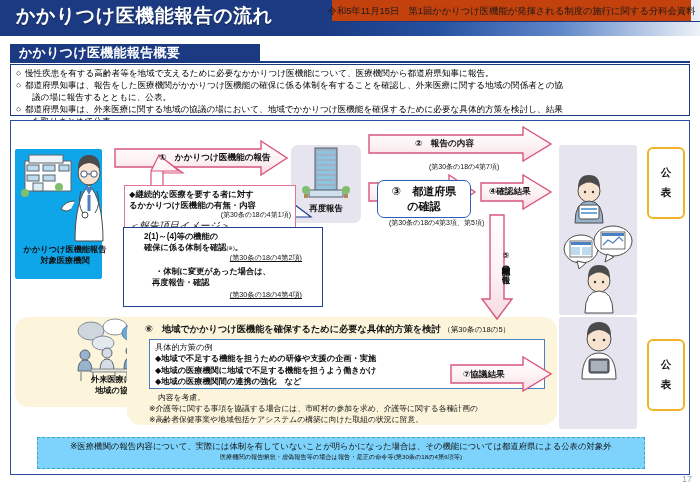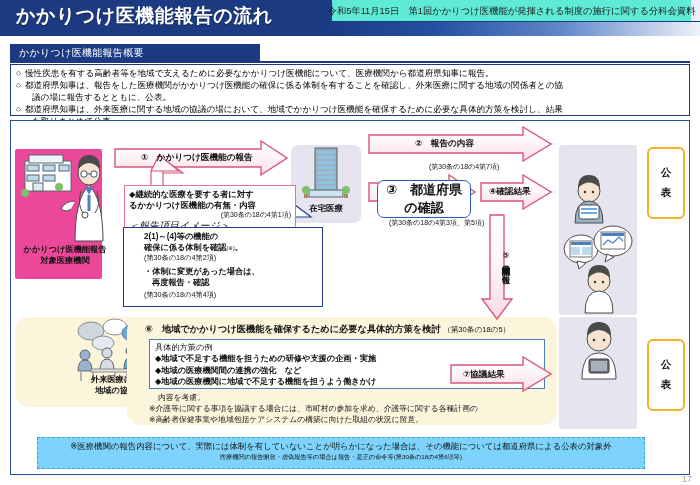--- a/index.html
+++ b/index.html
@@ -10,47 +10,47 @@
     overflow:hidden;position:relative;
   }
   
   .header{position:absolute;left:0;top:0;width:700px;height:36px;}
   .header-band{position:absolute;left:0;top:0;width:700px;height:36px;
     background:linear-gradient(90deg,#1b3a82 0%,#1b3a82 46%,#25509f 62%,#5f87c9 80%,#eef2f8 100%);}
   .header-title{position:absolute;left:16px;top:3px;
     font-size:19px;font-weight:bold;color:#ffffff;letter-spacing:0.5px;
     text-shadow:0 1px 1px rgba(0,0,0,.45);white-space:nowrap;}
   .header-doc{position:absolute;left:332px;top:0px;width:359px;height:22px;
-    background:#5eead4;color:#1a1a1a;font-size:9.3px;
+    background:#c2410c;color:#1a1a1a;font-size:9.3px;
     display:flex;align-items:center;justify-content:center;white-space:nowrap;}
   .header-rule{position:absolute;left:332px;top:21px;width:368px;height:1px;background:#1b3a82;}
 
   
   .sec-title{position:absolute;left:10px;top:44px;width:250px;height:17px;
-    background:#1b3a82;color:#fff;font-size:10px;font-weight:normal;
+    background:#1b3a82;color:#fff;font-size:13px;font-weight:bold;
     display:flex;align-items:center;padding-left:9px;box-sizing:border-box;letter-spacing:0.3px;}
   .sec-underline{position:absolute;left:10px;top:61px;width:680px;height:1.5px;background:#1b3a82;}
 
   
   .summary{position:absolute;left:10px;top:64px;width:680px;height:52px;
     border:1.2px solid #1b3a82;box-sizing:border-box;background:#fff;
     padding:3px 5px 0 5px;}
   .summary p{margin:0 0 0.5px 0;font-size:8.6px;line-height:1.33;color:#000;
     text-indent:0;padding-left:9px;position:relative;}
   .summary p::before{content:"○";position:absolute;left:0;top:0;font-size:8.6px;}
   .summary p.cont{padding-left:16px;}
   .summary p.cont::before{content:"";}
 
   
   .diagram{position:absolute;left:10px;top:120px;width:680px;height:355px;
     border:1.6px solid #2b4f9e;box-sizing:border-box;background:#fff;}
 
   
   .inst-panel{position:absolute;left:4px;top:28px;width:87px;height:130px;
-    background:#ec4899;border-radius:2px;}
+    background:#0ea5e9;border-radius:2px;}
   .inst-caption{position:absolute;left:2px;top:96px;width:96px;text-align:center;
     font-size:8.2px;font-weight:bold;color:#111;line-height:1.3;}
 
   
   .pref-panel{position:absolute;left:280px;top:24px;width:70px;height:78px;
     background:#e6e4ee;border-radius:7px;}
   .pref-caption{position:absolute;left:0;top:58px;width:70px;text-align:center;
     font-size:8.4px;font-weight:bold;color:#111;}
 
   
@@ -88,27 +88,27 @@
   .report-items{position:absolute;left:113px;top:64px;width:172px;height:92px;
     border:1.4px solid #e0768f;background:#fff;box-sizing:border-box;padding:3px 4px;}
   .report-items .hd{font-size:8.4px;font-weight:bold;line-height:1.25;color:#111;}
   .report-items .art{font-size:7px;text-align:right;color:#111;margin-top:0px;}
   .report-items .ln{font-size:10px;line-height:1.27;color:#111;font-style:italic;}
   .report-items .ind{padding-left:14px;}
 
   .confirm-box{position:absolute;left:112px;top:106px;width:200px;height:80px;
     border:1.5px solid #1f3f8f;background:#fff;box-sizing:border-box;padding:3px 20px;}
   .confirm-box .ln{font-size:8.2px;font-weight:bold;line-height:1.35;color:#111;}
-  .confirm-box .art{font-size:7.2px;font-weight:normal;text-align:left;color:#111;}
+  .confirm-box .art{font-size:7.2px;font-weight:normal;text-align:right;color:#111;text-decoration:underline;}
   .confirm-box .sml{font-size:5.5px;font-weight:normal;}
 
   .pref-confirm{position:absolute;left:366px;top:59px;width:92px;height:36px;
     border:1.5px solid #2b5fb5;border-radius:7px;background:#fff;
-    display:flex;flex-direction:column;align-items:center;justify-content:flex-end;
-    font-size:13px;font-weight:bold;color:#111;line-height:1.4;}
+    display:flex;flex-direction:column;align-items:center;justify-content:center;
+    font-size:11px;font-weight:bold;color:#111;line-height:1.4;}
 
   .art-note{position:absolute;font-size:7px;color:#111;white-space:nowrap;}
   .vert-label{position:absolute;left:479px;top:100px;width:20px;
     font-size:8.2px;font-weight:bold;color:#111;text-align:center;line-height:1.06;}
 
   
   .pub-box{position:absolute;border:2px solid #f0b429;border-radius:6px;background:#fff;
     display:flex;flex-direction:column;align-items:center;justify-content:center;
     font-size:10.5px;font-weight:bold;color:#111;line-height:1.9;}
 
@@ -195,21 +195,21 @@
           <rect x="26" y="31" width="18" height="3"></rect>
         <rect x="26" y="36" width="18" height="3"></rect>
           <rect x="26" y="41" width="18" height="3"></rect>
       </g>
       <rect x="18" y="45" width="34" height="7" fill="#cfe0ee" stroke="#55606e" stroke-width="1"></rect>
       <circle cx="15" cy="45" r="4" fill="#7fbf6d"></circle>
       <circle cx="55" cy="45" r="4" fill="#7fbf6d"></circle>
       <rect x="13" y="49" width="4" height="4" fill="#b08b5a"></rect>
       <rect x="53" y="49" width="4" height="4" fill="#b08b5a"></rect>
     </svg>
-    <div class="pref-caption">在宅医療</div>
+    <div class="pref-caption">再度報告</div>
   </div>
 
   <div class="cit-panel">
     <svg width="78" height="170" viewBox="0 0 78 170">
 
       <g transform="translate(8,16)">
         <ellipse cx="22" cy="30" rx="11" ry="11" fill="#f7e3cf" stroke="#4b4b4b" stroke-width="1"></ellipse>
         <path d="M11 27 q11 -11 22 0 q0 -13 -11 -13 q-11 0 -11 13z" fill="#4b4b4b"></path>
         <circle cx="18" cy="31" r="1.2" fill="#333"></circle>
           <circle cx="26" cy="31" r="1.2" fill="#333"></circle>
@@ -271,22 +271,22 @@
   </div>
 
   <div class="policy-panel">
     <div class="policy-head">
       <span>⑥　地域でかかりつけ医機能を確保するために必要な具体的方策を検討</span>
       <span class="art">（第30条の18の5）</span>
     </div>
     <div class="policy-box">
       <div>具体的方策の例</div>
       <div class="b">◆地域で不足する機能を担うための研修や支援の企画・実施</div>
+      <div class="b">◆地域の医療機関に地域で不足する機能を担うよう働きかけ</div>
       <div class="b">◆地域の医療機関間の連携の強化　など</div>
-      <div class="b">◆地域の医療機関に地域で不足する機能を担うよう働きかけ</div>
     </div>
     <div class="policy-note">
       <div><span class="ind">内容を考慮。</span></div>
       <div>※介護等に関する事項を協議する場合には、市町村の参加を求め、介護等に関する各種計画の</div>
       <div>※高齢者保健事業や地域包括ケアシステムの構築に向けた取組の状況に留意。</div>
     </div>
   </div>
 
   <div class="cit-panel2">
     <svg width="78" height="70" viewBox="0 0 78 70">
@@ -323,21 +323,21 @@
     <path d="M470 62 L512 62 L512 54 L540 71 L512 88 L512 80 L470 80 Z" fill="url(#pinkg)" stroke="#d9567c" stroke-width="1.4"></path>
 
     <path d="M232 106 L232 96 L268 96 L256 86 L232 96" fill="#fff" stroke="#1f3f8f" stroke-width="1.2"></path>
     <path d="M242 106 L242 96 L300 96 L276 78 L242 96 Z" fill="#ffffff" stroke="#1f3f8f" stroke-width="1.2"></path>
 
     <path d="M479 94 L493 94 L493 178 L501 178 L486 198 L471 178 L479 178 Z" fill="url(#pinkg)" stroke="#d9567c" stroke-width="1.4"></path>
 
     <path d="M440 244 L512 244 L512 236 L540 253 L512 270 L512 262 L440 262 Z" fill="url(#pinkg)" stroke="#d9567c" stroke-width="1.4"></path>
   </svg>
 
-  <div class="arrow-label" style="left:130px;top:31px;">①　かかりつけ医機能の報告</div>
+  <div class="arrow-label" style="left:148px;top:31px;">①　かかりつけ医機能の報告</div>
   <div class="arrow-label" style="left:404px;top:17px;">②　報告の内容</div>
   <div class="art-note" style="left:418px;top:41px;">(第30条の18の4第7項)</div>
   <div class="arrow-label" style="left:478px;top:65px;">④確認結果</div>
   <div class="art-note" style="left:378px;top:97px;">(第30条の18の4第3項、第5項)</div>
   <div class="arrow-label" style="left:452px;top:248px;">⑦協議結果</div>
 
   <div class="vert-label" style="writing-mode:vertical-rl;text-orientation:upright;left:480px;top:100px;height:78px;width:18px;">⑤確認結果の報告</div>
 
   <div class="report-items">
     <div class="hd">◆継続的な医療を要する者に対す</div>
@@ -356,21 +356,21 @@
     <span>③　都道府県</span>
     <span>の確認</span>
   </div>
 
   <div class="confirm-box">
     <div class="ln">2(1)～(4)等の機能の</div>
     <div class="ln">
       <span>確保に係る体制を確認</span><span class="sml">(※)</span><span>。</span>
     </div>
     <div class="art">(第30条の18の4第2項)</div>
-    <div class="ln" style="margin-top:3px;">・体制に変更があった場合は、</div>
+    <div class="ln" style="margin-top:3px;margin-left:11px;">・体制に変更があった場合は、</div>
     <div class="ln ind" style="padding-left:8px;">再度報告・確認</div>
     <div class="art" style="margin-top:2px;">(第30条の18の4第4項)</div>
   </div>
 
   <div class="pub-box" style="left:636px;top:26px;width:34px;height:68px;">
     <span>公</span>
     <span>表</span>
   </div>
   <div class="pub-box" style="left:636px;top:218px;width:34px;height:68px;">
     <span>公</span>

